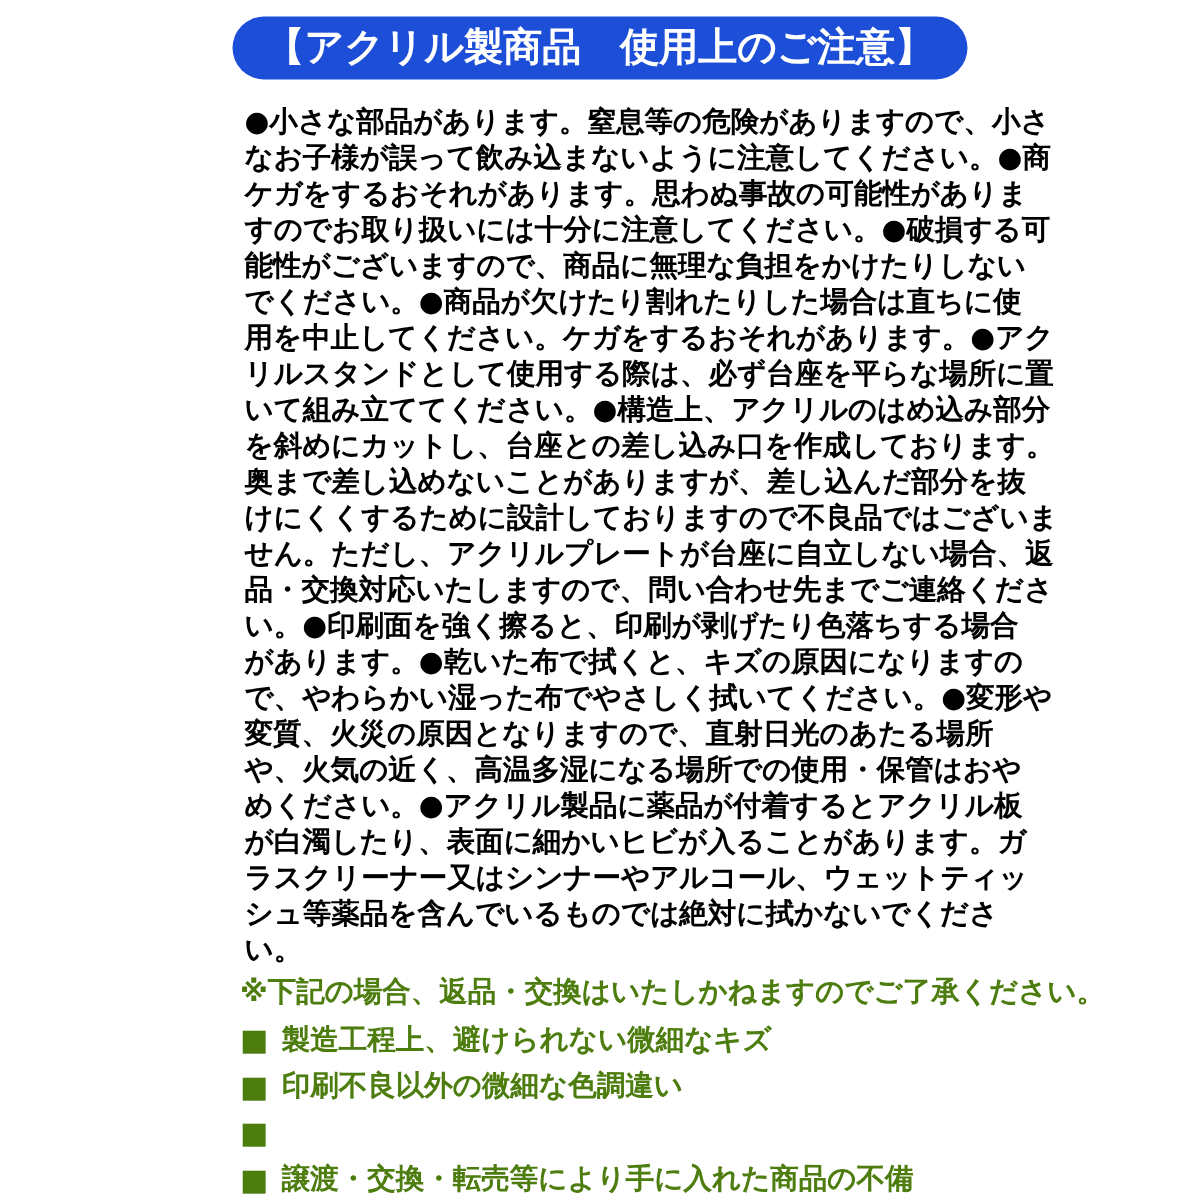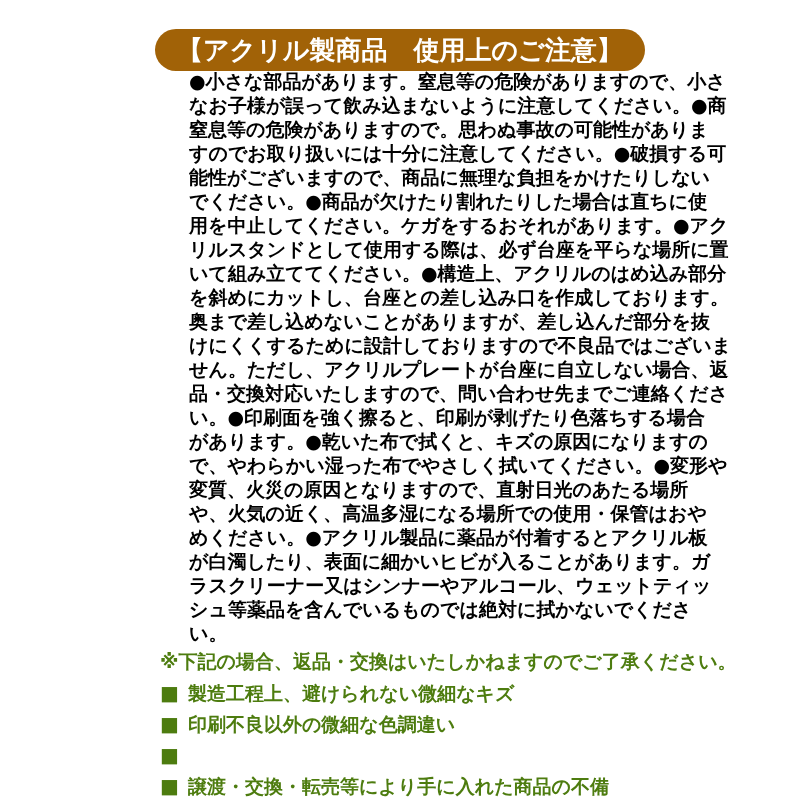--- a/index.html
+++ b/index.html
@@ -11,24 +11,24 @@
     height: 800px;
     background: #ffffff;
     font-family: "DejaVu Sans", sans-serif;
     position: relative;
     overflow: hidden;
     color: #000000;
   }
   .title-badge {
     position: absolute;
     left: 155px;
-    top: 29px;
+    top: 11px;
     height: 42px;
     line-height: 42px;
-    background: #a16207;
+    background: #1d4ed8;
     color: #ffffff;
     border-radius: 21px;
     padding: 0 22px;
     font-size: 26px;
     font-weight: 700;
     white-space: nowrap;
     box-sizing: border-box;
   }
   .notice-body {
     position: absolute;
@@ -37,21 +37,20 @@
     width: 492px;
     font-size: 19px;
     font-weight: 600;
     color: #000000;
   }
   .notice-body .line {
     height: 24px;
     line-height: 24px;
     white-space: nowrap;
     overflow: visible;
-    margin-left: 26px;
   }
   .return-policy {
     position: absolute;
     left: 160px;
     top: 649px;
     width: 520px;
     font-size: 19px;
     font-weight: 600;
     color: #4d7c0f;
   }
@@ -80,21 +79,21 @@
 <body>
 
 <div class="title-badge">【アクリル製商品　使用上のご注意】</div>
 
 <div class="notice-body">
 
     <div class="line">●小さな部品があります。窒息等の危険がありますので、小さ</div>
 
     <div class="line">なお子様が誤って飲み込まないように注意してください。●商</div>
 
-    <div class="line">窒息等の危険がありますので。思わぬ事故の可能性がありま</div>
+    <div class="line">ケガをするおそれがあります。思わぬ事故の可能性がありま</div>
 
     <div class="line">すのでお取り扱いには十分に注意してください。●破損する可</div>
 
     <div class="line">能性がございますので、商品に無理な負担をかけたりしない</div>
 
     <div class="line">でください。●商品が欠けたり割れたりした場合は直ちに使</div>
 
     <div class="line">用を中止してください。ケガをするおそれがあります。●アク</div>
 
     <div class="line">リルスタンドとして使用する際は、必ず台座を平らな場所に置</div>

